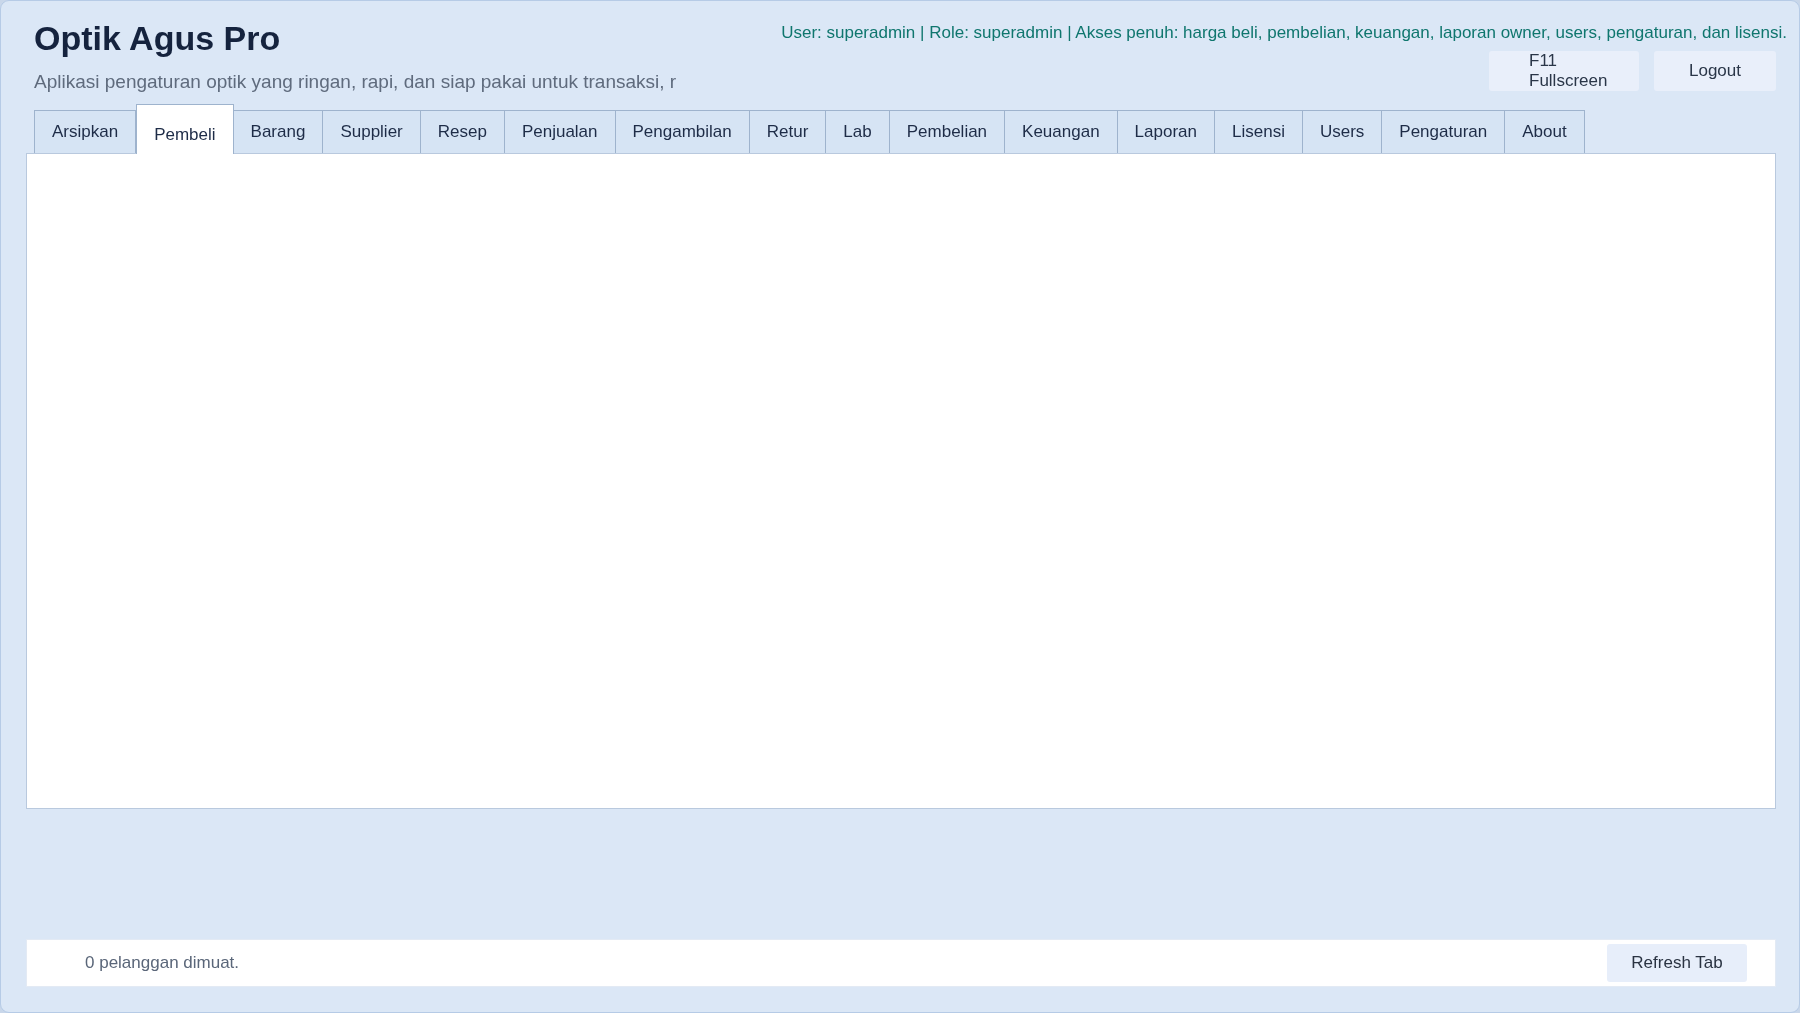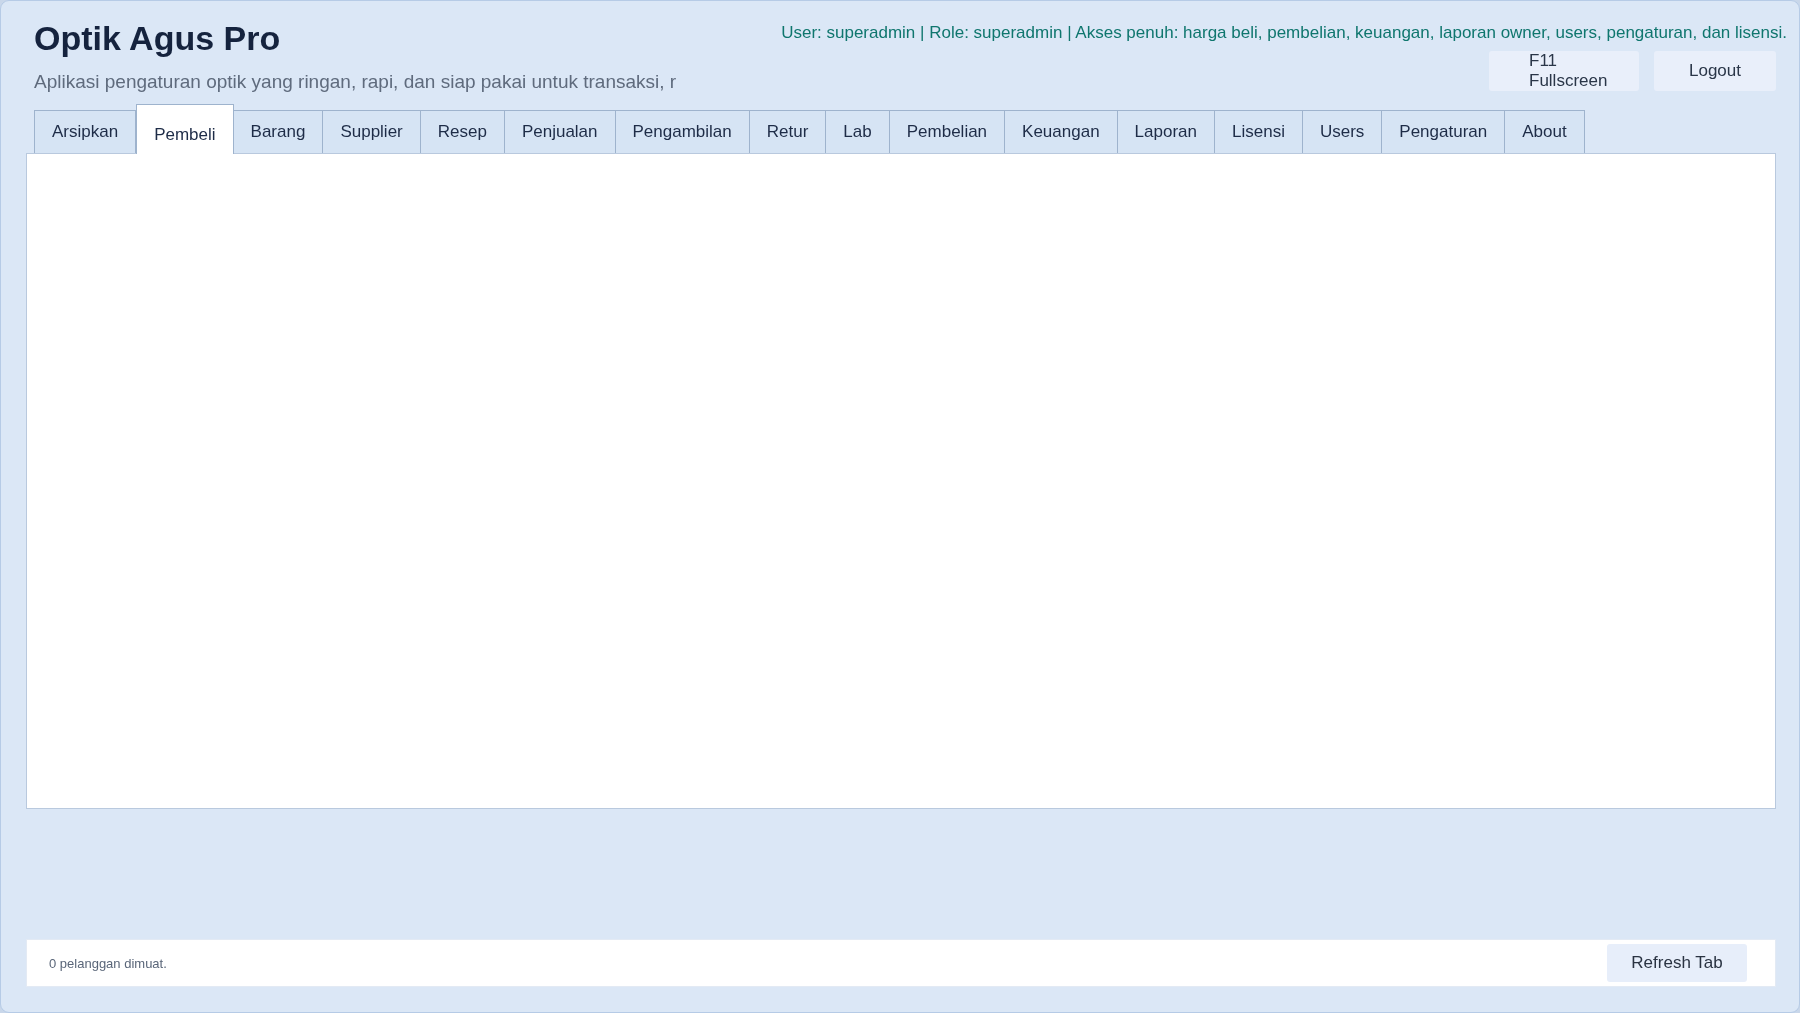--- a/index.html
+++ b/index.html
@@ -70,21 +70,21 @@
   .sbar{position:absolute;top:0;right:0;width:19px;height:100%;background:#f2f1ec;border-left:1px solid #d5d3c8;}
   .sbtn{position:absolute;left:0;width:100%;height:20px;background:#f2f1ec;border:1px solid #c9c6b8;
     display:flex;align-items:center;justify-content:center;cursor:pointer;}
   .tri-up-s{width:0;height:0;border-left:5px solid transparent;border-right:5px solid transparent;border-bottom:7px solid #333;}
   .tri-down-s{width:0;height:0;border-left:5px solid transparent;border-right:5px solid transparent;border-top:7px solid #333;}
   .sthumb{position:absolute;left:1px;width:15px;background:#e8e6dd;border:1px solid #aba893;border-radius:1px;cursor:grab;}
   .grip{position:absolute;left:3px;width:9px;height:1px;background:#a5a28f;}
   
   .status-strip{left:25px;top:938px;width:1750px;height:48px;background:#ffffff;border:1px solid #e3eaf4;
     display:flex;align-items:center;padding:0 22px;}
-  .status-text{font-size:13px;color:#5a6679;}
+  .status-text{font-size:17px;color:#5a6679;margin-left:36px;}
 </style>
 </head>
 <body>
 
 <div class="window">
 
   <div class="abs app-title">Optik Agus Pro</div>
   <div class="abs app-subtitle">Aplikasi pengaturan optik yang ringan, rapi, dan siap pakai untuk transaksi, r</div>
   <div class="abs user-info">User: superadmin | Role: superadmin | Akses penuh: harga beli, pembelian, keuangan, laporan owner, users, pengaturan, dan lisensi.</div>
   <div class="abs hdr-btn" style="left:1488px;width:150px;padding-left:40px;">F11 Fullscreen</div>

